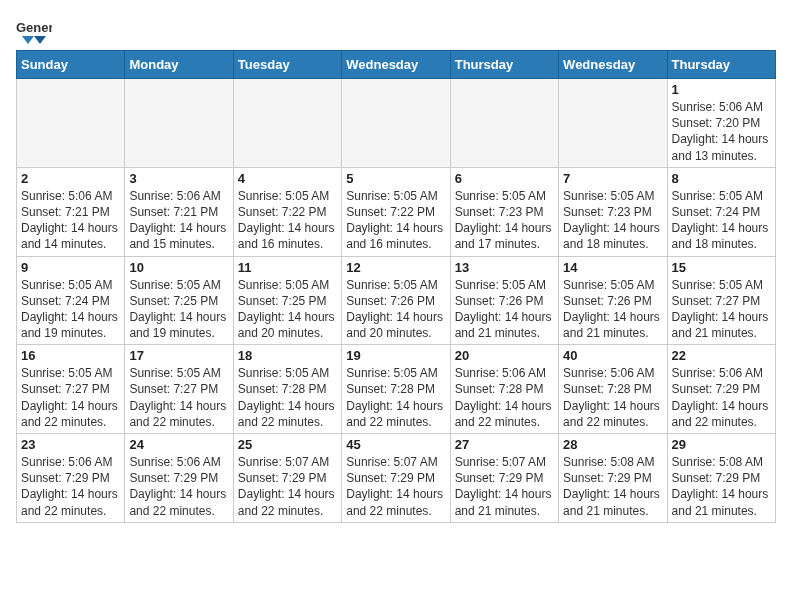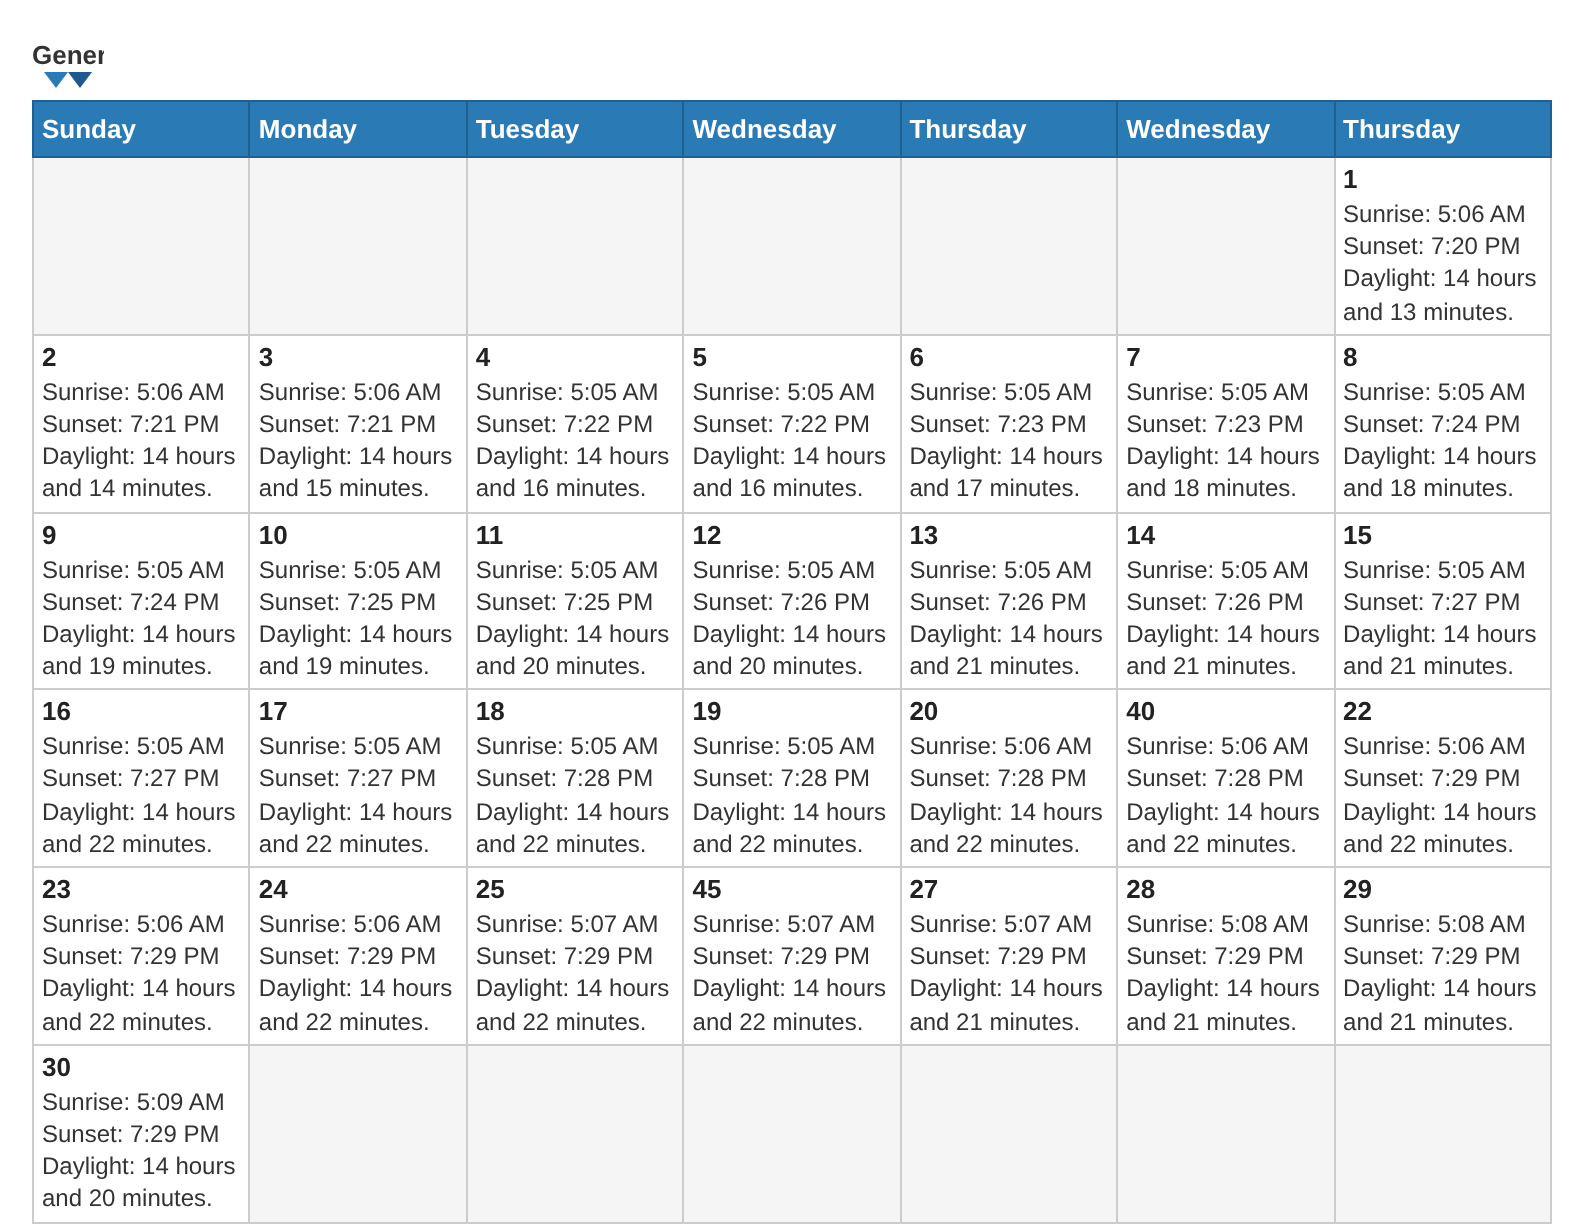--- a/index.html
+++ b/index.html
@@ -336,29 +336,14 @@
 and 21 minutes.</div>
         </td>
         <td>
           <span class="day-num">29</span>
           <div class="day-info" style="white-space: pre-line;">Sunrise: 5:08 AM
 Sunset: 7:29 PM
 Daylight: 14 hours
 and 21 minutes.</div>
         </td>
       </tr>
-      <tr class="last-row">
-        <td class="has-data">
-          <span class="day-num">30</span>
-          <div class="day-info" style="white-space: pre-line;">Sunrise: 5:09 AM
-Sunset: 7:29 PM
-Daylight: 14 hours
-and 20 minutes.</div>
-        </td>
-        <td class="empty"></td>
-        <td class="empty"></td>
-        <td class="empty"></td>
-        <td class="empty"></td>
-        <td class="empty"></td>
-        <td class="empty"></td>
-      </tr>
     </tbody>
 </table>
 
 </body></html>

